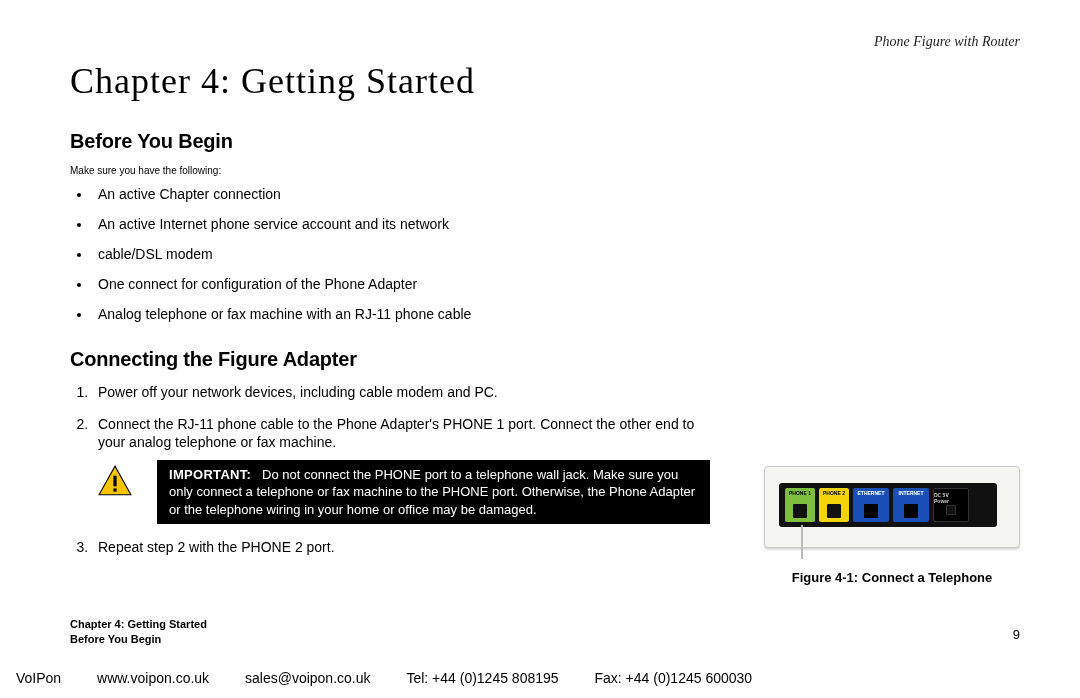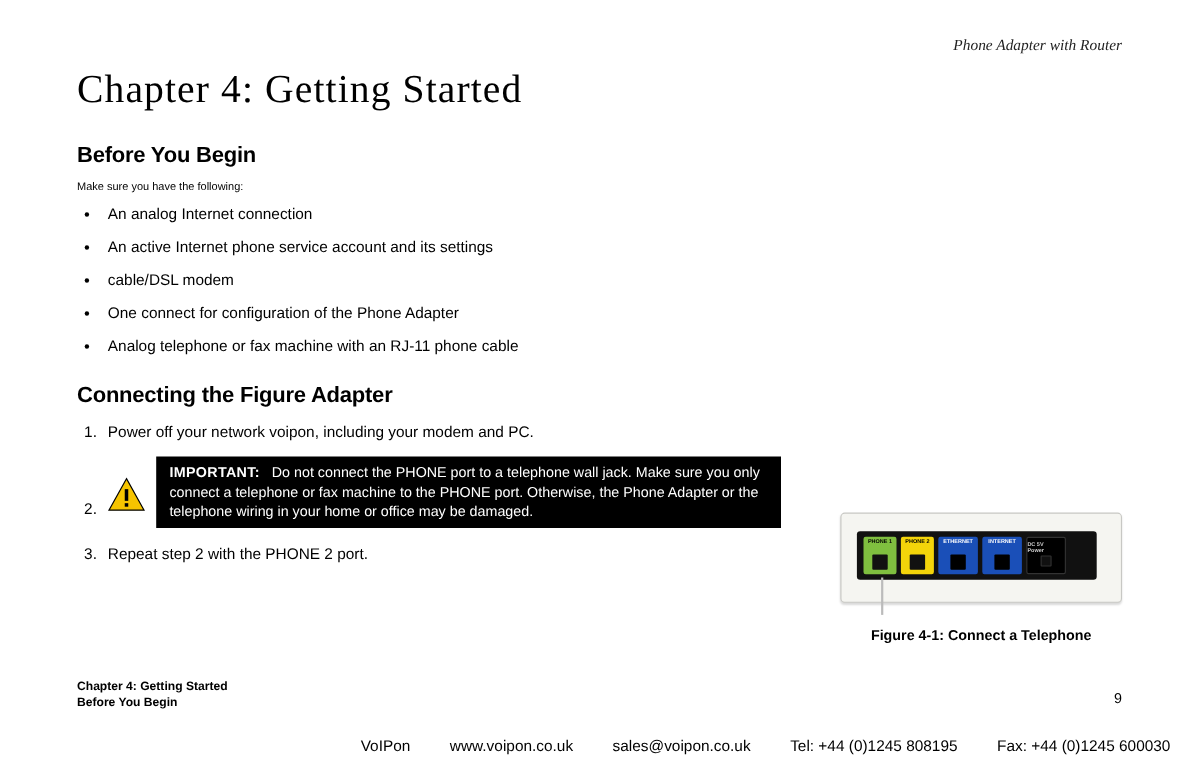--- a/index.html
+++ b/index.html
@@ -58,23 +58,24 @@
     width: 640px;
   }
   ol.numbered li {
     font-size: 14px;
     margin: 0 0 14px 0;
     padding-left: 6px;
     line-height: 1.3;
   }
   .important-row {
     display: flex;
-    align-items: center;
+    align-items: flex-start;
     background: #fff;
     margin: 8px 0 10px 0;
+    gap: 15px;
   }
   .warn-icon {
     flex: 0 0 34px;
     height: 34px;
     margin-right: 10px;
     margin-top: 4px;
   }
   .important-box {
     background: #000;
     color: #fff;
@@ -158,46 +159,47 @@
     position: absolute;
     right: 60px;
     bottom: 56px;
     font-size: 13px;
   }
   .footer-bar {
     position: absolute;
     left: 0;
     right: 0;
     bottom: 12px;
-    text-align: right;
+    text-align: left;
     font-size: 14px;
   }
   .footer-bar span { margin: 0 16px; }
 </style>
 </head>
 <body>
 
-<div class="header-right">Phone Adapter with Router</div>
+<div class="header-right">Phone Figure with Router</div>
 
 <h1 class="chapter">Chapter 4: Getting Started</h1>
 
 <h2 class="section">Before You Begin</h2>
 <p class="intro">Make sure you have the following:</p>
 <ul class="bullets">
-  <li>An analog Internet connection</li>
-  <li>An active Internet phone service account and its settings</li>
+  <li>An active Chapter connection</li>
+  <li>An active Internet phone service account and its network</li>
   <li>cable/DSL modem</li>
   <li>One connect for configuration of the Phone Adapter</li>
   <li>Analog telephone or fax machine with an RJ-11 phone cable</li>
 </ul>
 
 <h2 class="section second">Connecting the Figure Adapter</h2>
 <ol class="numbered">
-  <li>Power off your network voipon, including your modem and PC.</li>
+  <li>Power off your network devices, including cable modem and PC.</li>
   <li>
+    <span>Connect the RJ-11 phone cable to the Phone Adapter's PHONE 1 port. Connect the other end to your analog telephone or fax machine.</span>
     <div class="important-row">
       <svg class="warn-icon" viewBox="0 0 64 64">
         <polygon points="32,4 62,58 2,58" fill="#f6c400" stroke="#000" stroke-width="2"></polygon>
         <rect x="29" y="22" width="6" height="20" fill="#000"></rect>
         <rect x="29" y="46" width="6" height="6" fill="#000"></rect>
       </svg>
       <div class="important-box">
         <b>IMPORTANT:</b>&nbsp;&nbsp;
         <span>Do not connect the PHONE port to a telephone wall jack. Make sure you only connect a telephone or fax machine to the PHONE port. Otherwise, the Phone Adapter or the telephone wiring in your home or office may be damaged.</span>
       </div>

